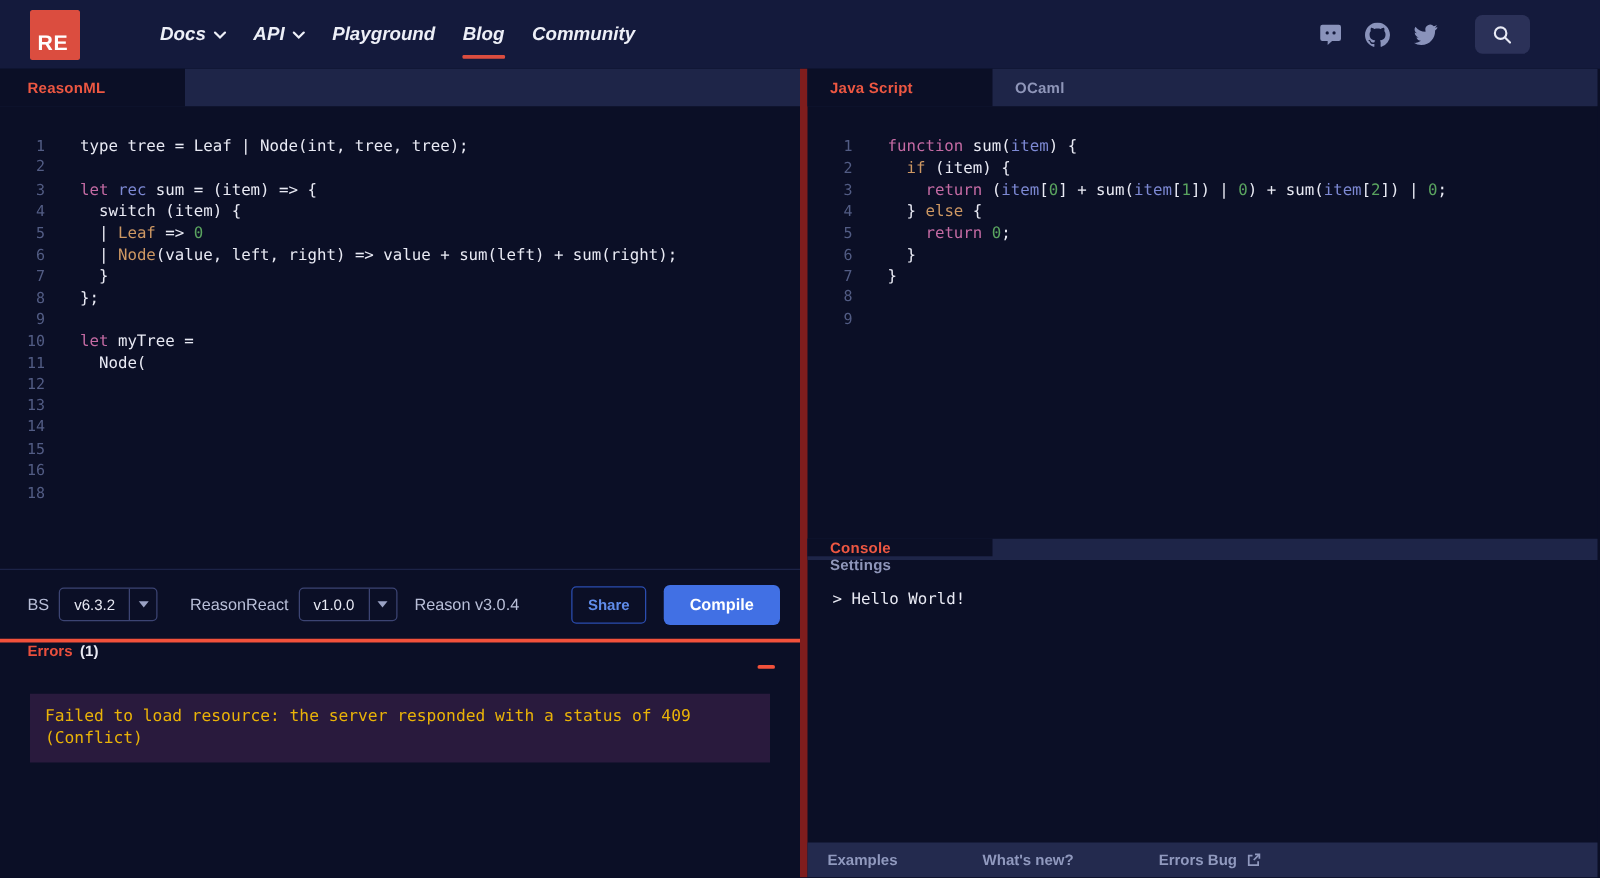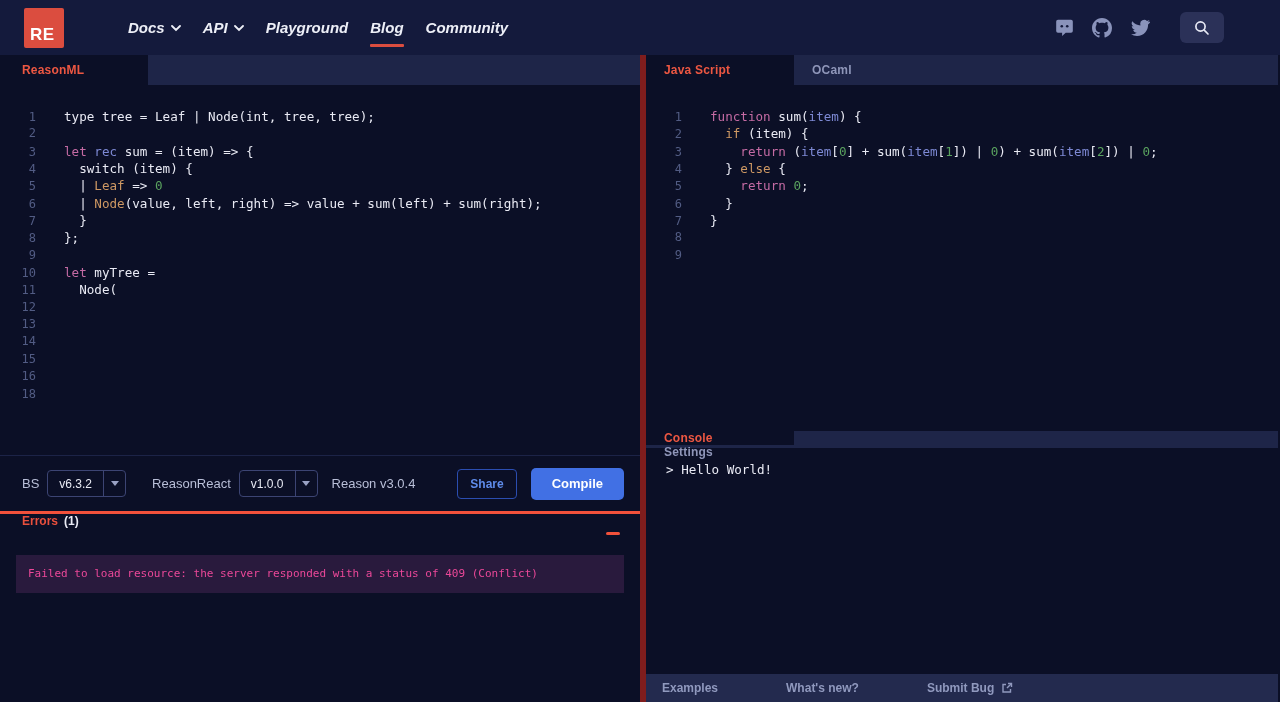--- a/index.html
+++ b/index.html
@@ -49,26 +49,26 @@
   .caret i { width:0; height:0; border:4px solid transparent; border-top:5px solid #9AA2C4; margin-top:4px; }
   .sp26 { width:26px; } .sp14 { width:14px; }
   .share-btn { margin-left:auto; height:30px; padding:0 12px; background:transparent; border:1px solid #2B4DB0; border-radius:4px; color:#5F8CEA; font-size:12px; font-weight:700; font-family:"Liberation Sans",sans-serif; cursor:pointer; }
   .compile-btn { height:32px; padding:0 21px; margin-left:14px; background:#4170E4; border:none; border-radius:5px; color:#FFFFFF; font-size:13px; font-weight:700; font-family:"Liberation Sans",sans-serif; cursor:pointer; }
 
   
   .errors { flex:1; border-top:3px solid #F2513B; }
   .errors-head { height:39px; display:flex; align-items:flex-start; padding:0 20px 0 22px; }
   .errors-title { color:#E94F3D; font-size:12px; font-weight:700; }
   .errors-count { color:#E9EAF4; font-size:12px; font-weight:700; margin-left:6px; }
-  .error-box { margin:2px 16px 0; background:#291A3D; padding:10px 12px 11px; font-family:"DejaVu Sans Mono",monospace; font-size:11px; line-height:17px; color:#ec4899; }
+  .error-box { margin:2px 24px 0; background:#291A3D; padding:10px 12px 11px; font-family:"DejaVu Sans Mono",monospace; font-size:13px; line-height:17px; color:#eab308; }
 
   
   .console-tabs { height:17px;flex-direction:column; }
   .console-tabs .tab.active { width:148px; }
-  .console-out { flex:1; padding:14px 20px; font-family:"DejaVu Sans Mono",monospace; font-size:12.6px; color:#E9EAF4; }
+  .console-out { flex:1; padding:23px 20px; font-family:"DejaVu Sans Mono",monospace; font-size:12.6px; color:#E9EAF4; }
 
   
   .rfooter { height:28px; background:#232A4E; display:flex; align-items:center; padding-left:16px; gap:68px; flex-shrink:0; }
   .flink { display:flex; align-items:center; gap:7px; font-size:12px; font-weight:600; color:#9099BE; cursor:pointer; }
   .flink svg { stroke:#9099BE; }
 </style>
 </head>
 <body>
 
 <header class="topnav">
@@ -301,21 +301,21 @@
     </div>
 
     <footer class="rfooter">
       <span class="flink">
         <span>Examples</span>
       </span>
       <span class="flink">
         <span>What's new?</span>
       </span>
       <span class="flink">
-        <span>Submit Bug</span>
+        <span>Errors Bug</span>
         <svg width="12" height="12" viewBox="0 0 12 12" fill="none" stroke-width="1.4">
             <path d="M5 2.5H2v7.5h7.5V7"></path>
             <path d="M7 1.5h3.5V5"></path>
             <path d="M10.3 1.7L6 6"></path>
           </svg>
       </span>
     </footer>
   </section>
 </div>
 

